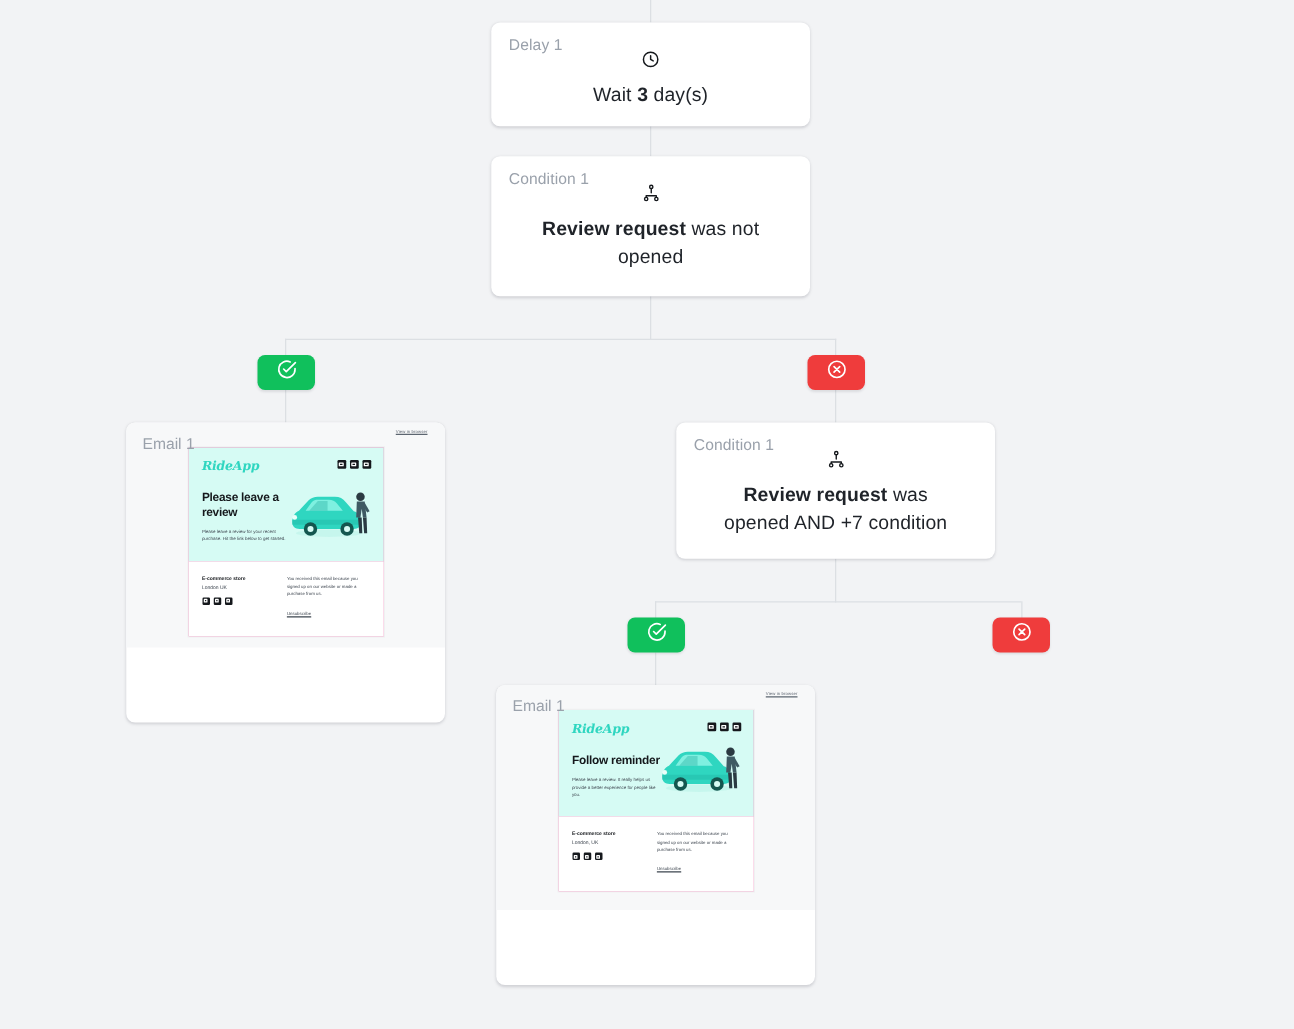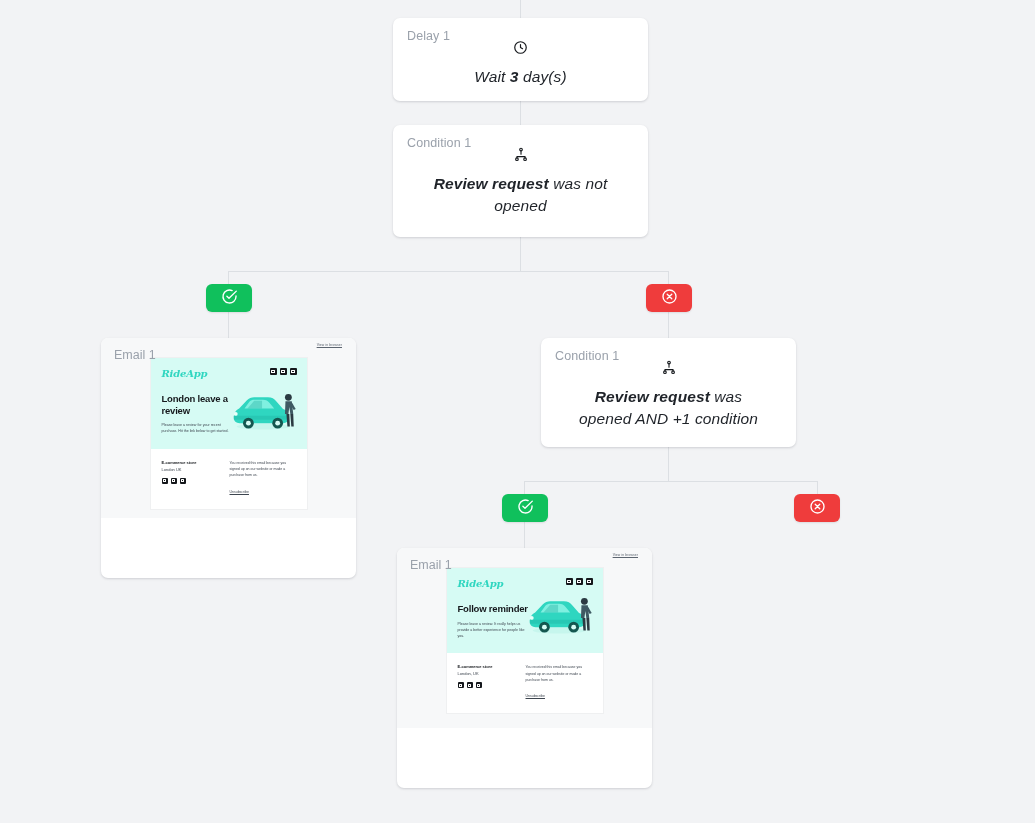--- a/index.html
+++ b/index.html
@@ -27,21 +27,21 @@
     position: absolute; top: 11px; left: 14px;
     font-size: 12.5px; color: #9aa1ab; letter-spacing: .1px;
   }
   .node-icon {
     display: block; margin: 0 auto; padding-top: 22px;
     width: 100%; text-align: center; line-height: 0;
   }
   .node-icon svg { display: inline-block; }
   .node-text {
     text-align: center; font-size: 15.5px; color: #1f2329;
-    line-height: 1.45; padding: 11px 26px 0 26px; letter-spacing: .1px; font-style: italic;
+    line-height: 1.45; padding: 11px 26px 0 26px; letter-spacing: .1px;
   }
   .node-text b { font-weight: 700; }
 
   
   .badge {
     position: absolute; width: 46px; height: 28px;
     border-radius: 6px; display: flex; align-items: center; justify-content: center;
     box-shadow: 0 1px 2px rgba(16,24,40,.10);
   }
   .badge.ok  { background: #10c05c; }
@@ -159,21 +159,21 @@
       <span class="email-tag">Email 1</span>
       <span class="viewbrowser">View in browser</span>
       <div class="mail">
         <div class="mail-hero">
           <div class="mail-logo">RideApp</div>
           <div class="soc">
             <i></i>
             <i></i>
             <i></i>
           </div>
-          <div class="mail-h">London leave a review</div>
+          <div class="mail-h">Please leave a review</div>
           <div class="mail-p">Please leave a review for your recent purchase. Hit the link below to get started.</div>
           <svg class="car" viewBox="0 0 160 100">
             <ellipse cx="78" cy="84" rx="54" ry="6" fill="#b9f2e8" opacity=".55"></ellipse>
             <path d="M18 66c0-9 4-16 11-19l16-17c4-4 9-6 15-6h28c8 0 13 3 18 9l13 15c8 2 12 9 12 18 0 7-5 11-12 11H30c-7 0-12-4-12-11z" fill="#2fd6c0"></path>
             <path d="M50 33c3-3 6-4 10-4h18c6 0 10 2 13 6l10 12H40z" fill="#7ff0e0"></path>
             <path d="M60 31h16v16H46z" fill="#1fa89a" opacity=".35"></path>
             <path d="M18 62h113v8H18z" fill="#22b7a6" opacity=".45"></path>
             <circle cx="48" cy="77" r="11" fill="#14564f"></circle>
               <circle cx="48" cy="77" r="5" fill="#d6fbf4"></circle>
             <circle cx="108" cy="77" r="11" fill="#14564f"></circle>
@@ -210,21 +210,21 @@
     <span class="node-tag">Condition 1</span>
     <span class="node-icon">
       <svg width="16" height="15" viewBox="0 0 24 24" fill="none" stroke="#15181c" stroke-width="1.8" stroke-linecap="round" stroke-linejoin="round">
         <circle cx="12" cy="4" r="2.1"></circle>
         <circle cx="5.5" cy="19.5" r="2.1"></circle>
         <circle cx="18.5" cy="19.5" r="2.1"></circle>
         <path d="M12 6.1v5.4M5.5 17.4v-2.1h13v2.1"></path>
       </svg>
     </span>
     <div class="node-text">
-      <b>Review request</b><span> was opened AND +1 condition</span>
+      <b>Review request</b><span> was opened AND +7 condition</span>
     </div>
   </div>
 
   <div class="badge ok" style="left:502px; top:494px;">
     <span>
       <svg width="17" height="17" viewBox="0 0 24 24" fill="none" stroke="#ffffff" stroke-width="1.9" stroke-linecap="round" stroke-linejoin="round">
         <path d="M21.2 11.1V12a9.2 9.2 0 1 1-5.45-8.4"></path>
         <path d="M8.3 11.6l3 3L21.6 4.4"></path>
       </svg>
     </span>

